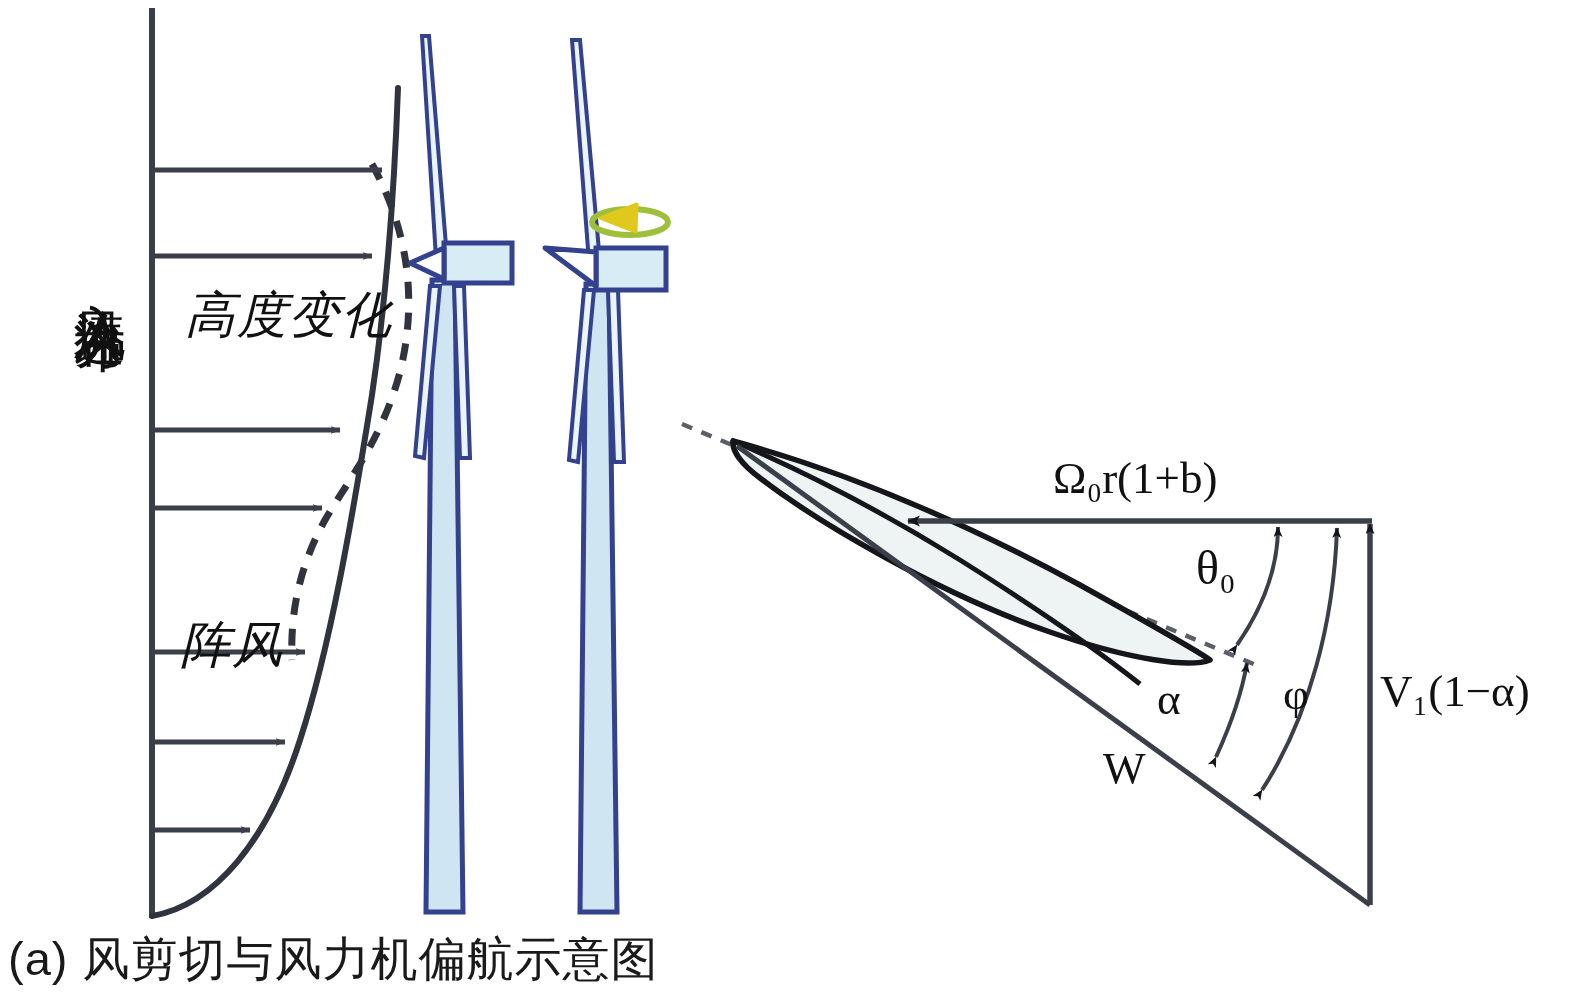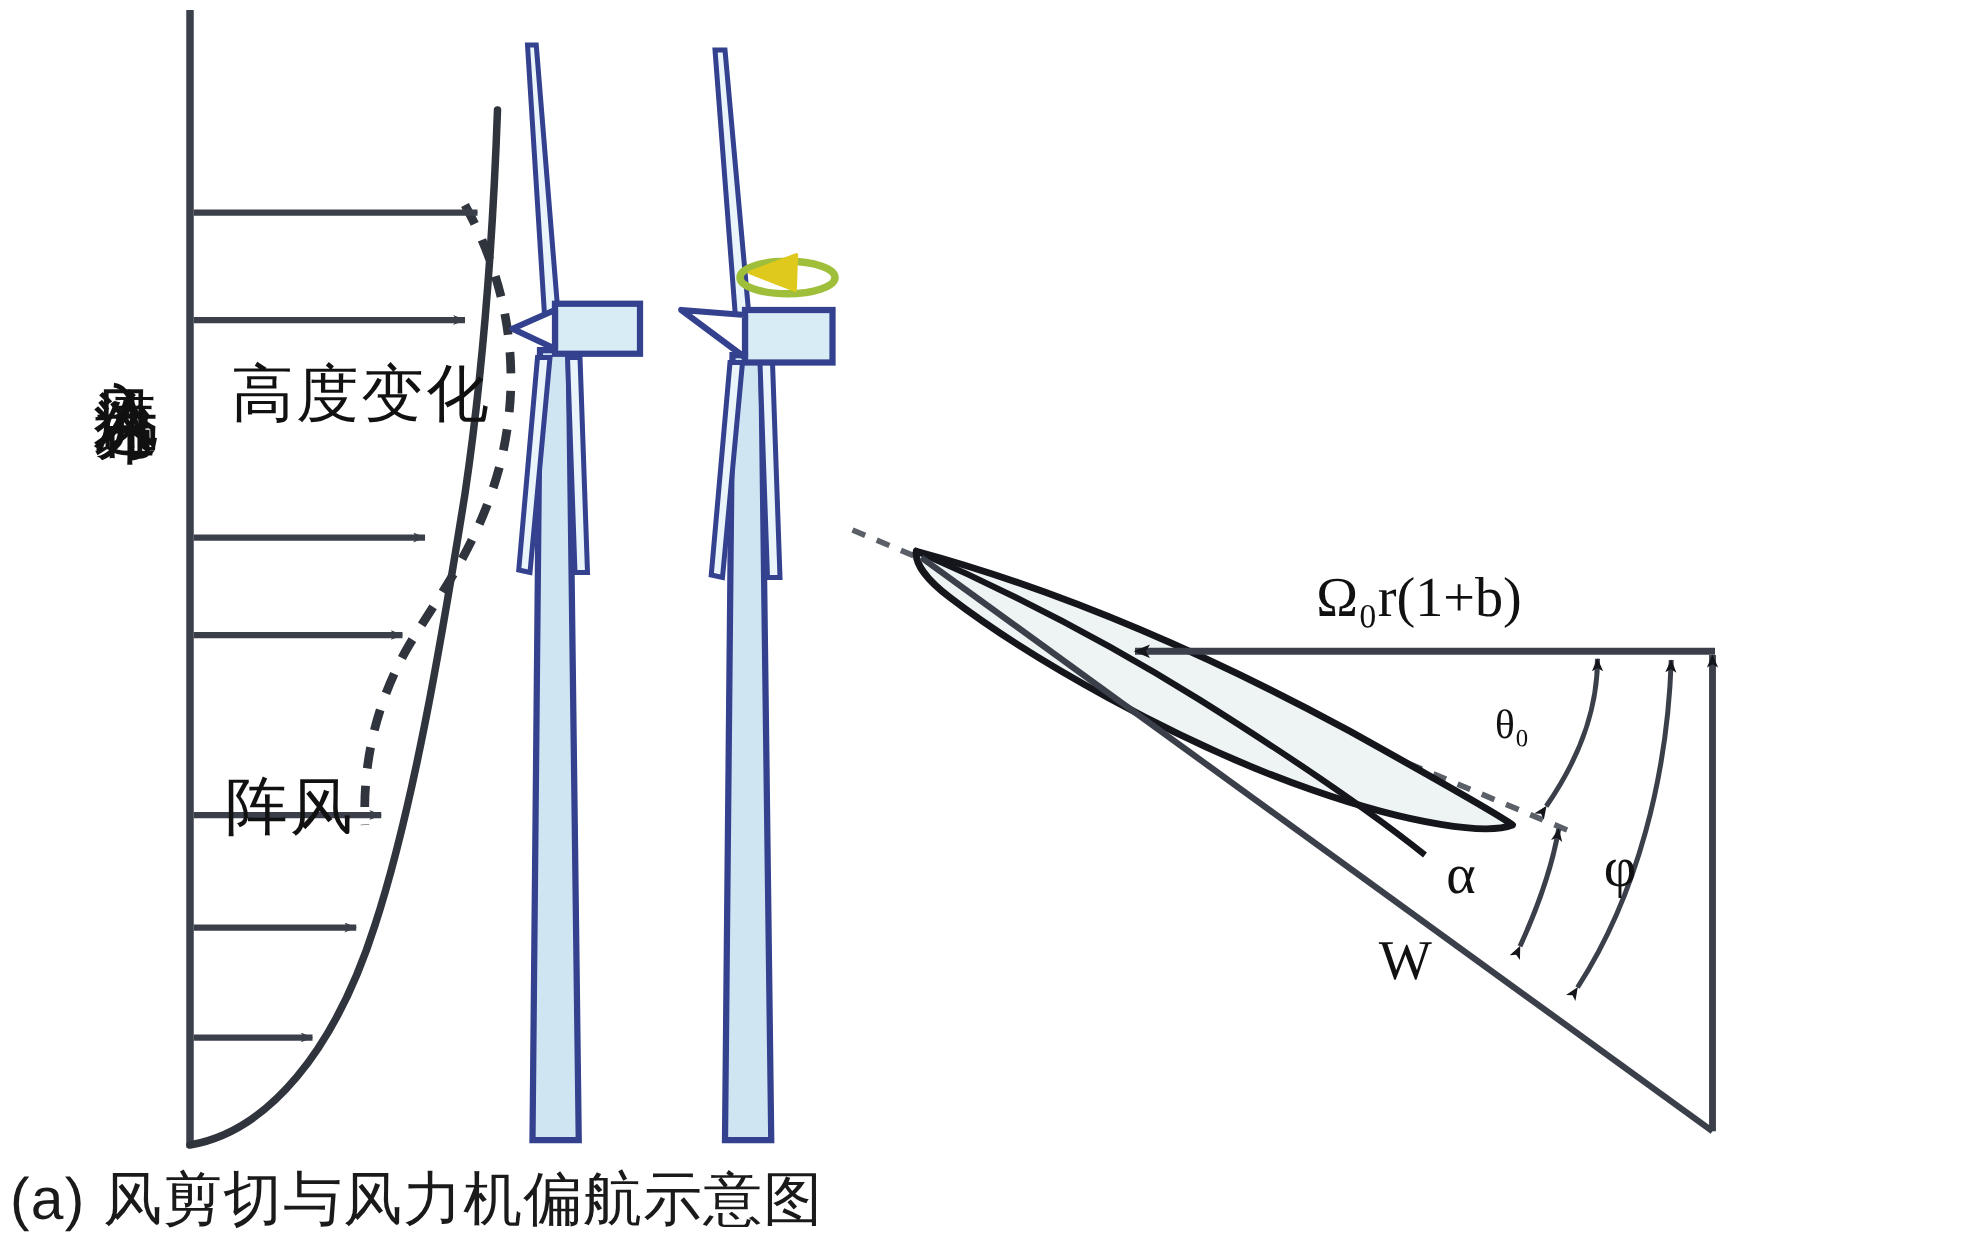--- a/index.html
+++ b/index.html
@@ -28,31 +28,32 @@
   }
   #label-inflow{left:70px;top:262px;}
   .inline-cn{
     position:absolute;
     font-family:"Liberation Serif","DejaVu Serif",serif;
     font-size:50px;
     line-height:54px;
     color:#111;
     letter-spacing:2px;
     white-space:nowrap;
+    font-style:italic;
   }
   #label-height{left:185px;top:288px;width:130px;}
   #label-gust{left:180px;top:570px;margin-top:48px;}
   .mlabel{
     position:absolute;
     font-family:"Liberation Serif","DejaVu Serif",serif;
     color:#111;
     white-space:nowrap;
   }
   #lab-omega{left:1053px;top:452px;font-size:45px;text-align:center;}
-  #lab-theta{left:1196px;top:562px;font-size:33px;}
+  #lab-theta{left:1196px;top:540px;font-size:48px;}
   #lab-alpha{left:1157px;top:673px;font-size:45px;}
   #lab-phi{left:1283px;top:668px;font-size:45px;}
   #lab-W{left:1103px;top:742px;font-size:45px;}
   #lab-V1{left:1380px;top:665px;font-size:45px;}
 </style>
 </head>
 <body>
 
 <div id="figure">
 
@@ -159,16 +160,17 @@
   <div class="mlabel" id="lab-omega">Ω₀r(1+b)</div>
 
   <div class="mlabel" id="lab-theta">θ₀</div>
 
   <div class="mlabel" id="lab-alpha">α</div>
 
   <div class="mlabel" id="lab-phi">φ</div>
 
   <div class="mlabel" id="lab-W">W</div>
 
+  <div class="mlabel" id="lab-V1">V₁(1−α)</div>
 
   <div class="cap" id="cap-a">(a) 风剪切与风力机偏航示意图</div>
 
 </div>
 
 </body></html>

